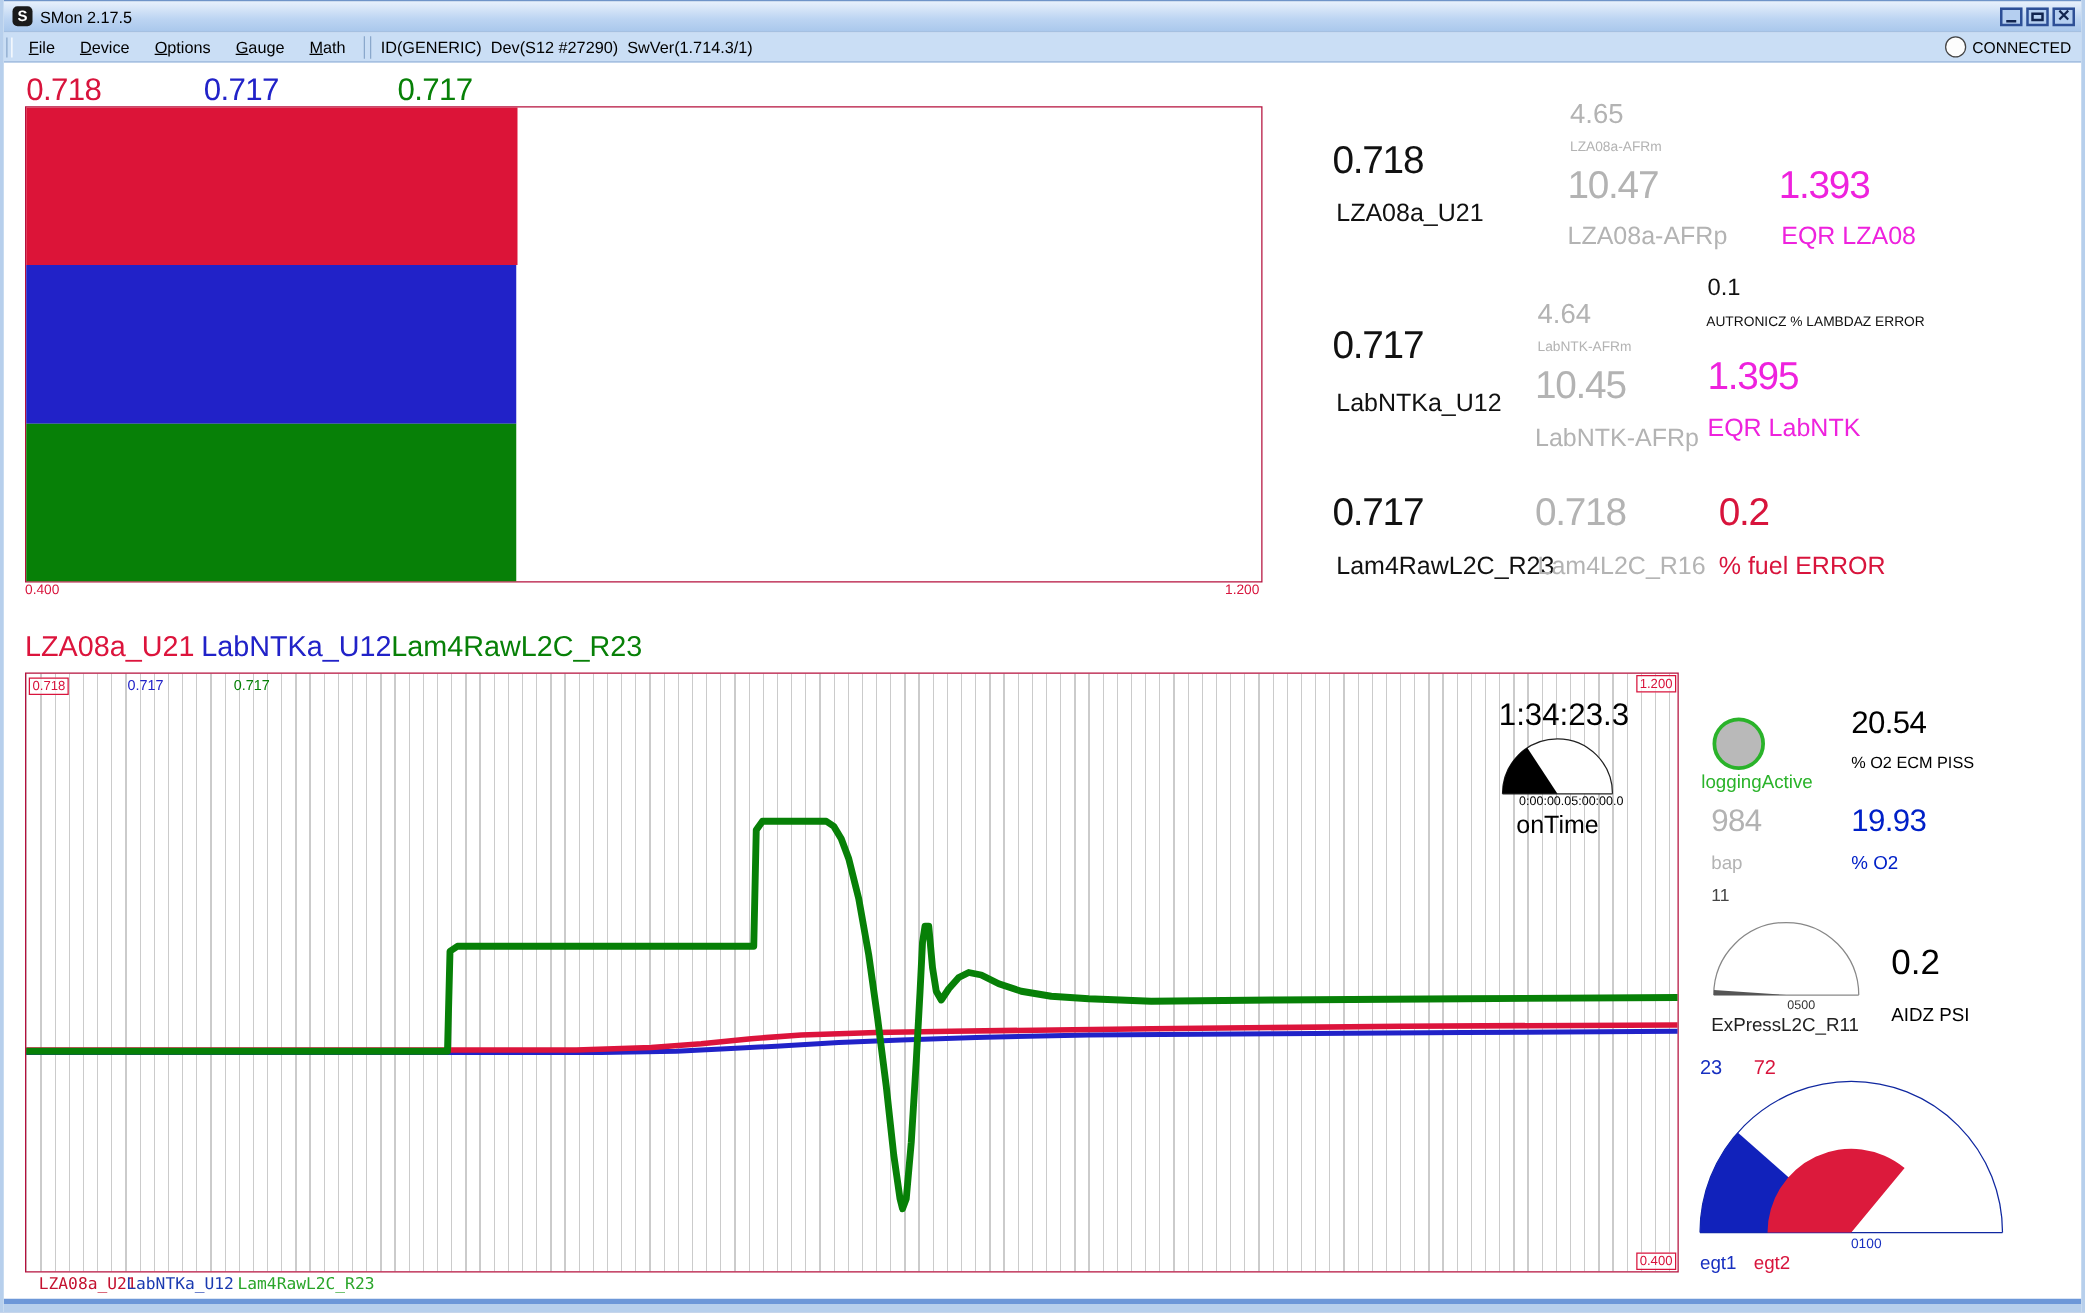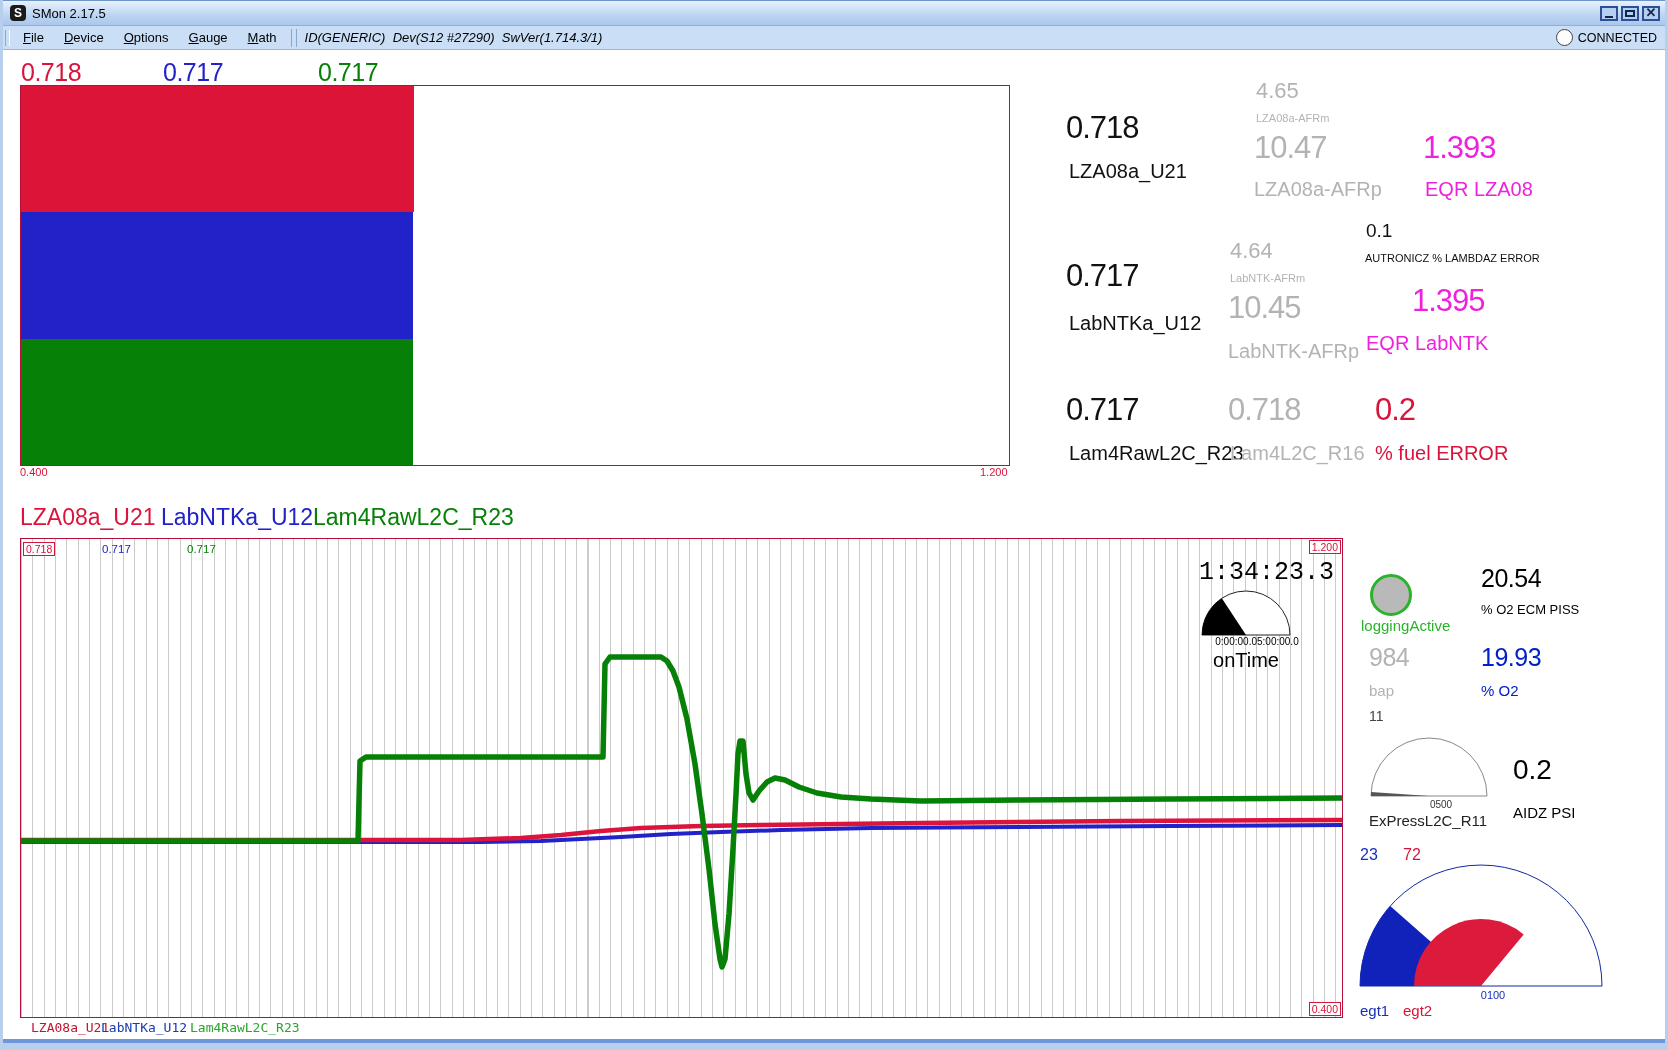--- a/index.html
+++ b/index.html
@@ -22,21 +22,21 @@
   .winbtn.max::before{content:"";position:absolute;left:2px;right:2px;top:2px;bottom:2px;border:2px solid #12254f;}
   .winbtn.close::before{content:"✕";position:absolute;left:0;right:0;top:-3px;text-align:center;
     font-size:13px;font-weight:bold;color:#12254f;}
   
   .menubar{position:absolute;left:0;top:26px;right:0;height:24px;background:#cadef5;
     border-bottom:1px solid #9ab6da;display:flex;align-items:center;font-size:13px;box-sizing:border-box;}
   .grip{width:3px;height:16px;border-left:1px solid #8aa8cc;border-right:1px solid #fff;margin:0 3px 0 2px;}
   .menu-item{display:inline-block;padding:2px 10px;color:#000;cursor:default;}
   .menu-item::first-letter{text-decoration:underline;}
   .mb-sep{width:4px;height:18px;border-left:1px solid #8aa8cc;border-right:1px solid #8aa8cc;margin:0 4px;}
-  .devstatus{white-space:pre;margin-left:4px;color:#000;font-style:italic;}
+  .devstatus{white-space:pre;margin-left:4px;color:#000;}
   .conn{margin-left:auto;display:flex;align-items:center;margin-right:8px;}
   .conn-circle{width:15px;height:15px;border-radius:50%;background:#fdfdfd;border:1px solid #444;margin-right:5px;}
   .conn-label{font-size:12.5px;color:#000;}
   
   .barchart{position:absolute;left:17px;top:85px;width:988px;height:379px;
     border:1px solid #b5103c;background:#fff;display:flex;flex-direction:column;}
   .bar{flex:1;}
   .axis-label{font-size:11px;color:#d8143c;}
   .mainchart{position:absolute;left:17px;top:538px;width:1321px;height:478px;
     border:1px solid #b5103c;background:#fff;
@@ -117,21 +117,21 @@
   <div class="abs vp-label c-magenta" style="left:1422px;top:178px;">EQR LZA08</div>
 
   <div class="abs vp-value" style="left:1063px;top:258px;">0.717</div>
   <div class="abs vp-label" style="left:1066px;top:312px;">LabNTKa_U12</div>
   <div class="abs vp-mid c-gray" style="left:1227px;top:238px;">4.64</div>
   <div class="abs vp-small c-gray" style="left:1227px;top:272px;">LabNTK-AFRm</div>
   <div class="abs vp-value c-gray" style="left:1225px;top:290px;">10.45</div>
   <div class="abs vp-label c-gray" style="left:1225px;top:340px;">LabNTK-AFRp</div>
   <div class="abs" style="left:1363px;top:220px;font-size:19px;color:#111;">0.1</div>
   <div class="abs vp-small" style="left:1362px;top:252px;color:#111;">AUTRONICZ % LAMBDAZ ERROR</div>
-  <div class="abs vp-value c-magenta" style="left:1409px;top:283px;">1.395</div>
+  <div class="abs vp-value c-magenta" style="left:1363px;top:283px;">1.395</div>
   <div class="abs vp-label c-magenta" style="left:1363px;top:332px;">EQR LabNTK</div>
 
   <div class="abs vp-value" style="left:1063px;top:392px;">0.717</div>
   <div class="abs vp-label" style="left:1066px;top:442px;">Lam4RawL2C_R23</div>
   <div class="abs vp-value c-gray" style="left:1225px;top:392px;">0.718</div>
   <div class="abs vp-label c-gray" style="left:1227px;top:442px;">Lam4L2C_R16</div>
   <div class="abs vp-value c-crimson" style="left:1372px;top:392px;">0.2</div>
   <div class="abs vp-label c-crimson" style="left:1372px;top:442px;">% fuel ERROR</div>
 
   <span class="legend-item" style="left: 17px; top: 504px; color: rgb(220, 20, 60);">LZA08a_U21</span>
@@ -144,21 +144,21 @@
       <polyline fill="none" stroke-width="4.5" stroke-linejoin="round" stroke-linecap="round" points="0,301 440,301 500,299 540,296 580,292 620,289 680,287 740,286 900,284 1100,282 1321,281" stroke="#dc143c"></polyline>
       <polyline fill="none" stroke-width="5.5" stroke-linejoin="round" stroke-linecap="round" points="0,302 337,302 339,222 345,218 582,218 584,125 589,118 640,118 646,122 652,132 658,148 666,180 674,225 681,275 688,330 694,385 699,420 701,428 704,420 708,375 712,310 715,255 717,215 719,202 722,202 725,235 728,254 732,261 738,252 746,243 754,239 764,241 778,248 796,254 820,258 850,260 900,262 1000,261 1150,260 1321,259" stroke="#078007"></polyline>
     </svg>
     <span class="corner-box" style="left: 2px; top: 3px; color: rgb(216, 20, 60);">0.718</span>
     <span class="chart-top-label" style="left: 81px; color: rgb(33, 34, 200);">0.717</span>
     <span class="chart-top-label" style="left: 166px; color: rgb(7, 128, 7);">0.717</span>
     <span class="corner-box" style="right:1px;top:1px;">1.200</span>
     <span class="corner-box" style="right:1px;bottom:1px;">0.400</span>
   </div>
 
-  <div class="abs" style="left:1196px;top:558px;font-size:25px;color:#000;font-family:Liberation Mono, monospace;">1:34:23.3</div>
+  <div class="abs" style="left:1196px;top:558px;font-size:25px;color:#000;">1:34:23.3</div>
   <svg class="gauge" style="left:1197px;top:590px;" width="92" height="47">
     <path d="M2,45 A44,44 0 0 1 90,45" fill="#ffffff" stroke="#222" stroke-width="1"></path>
     <line x1="2" y1="45" x2="90" y2="45" stroke="#222" stroke-width="1"></line>
     <path id="ontime-wedge" fill="#000" d="M 46,45 L 2,45 A 44,44 0 0 1 21.8,8.2 Z"></path>
   </svg>
   <div class="gauge-range" style="left:1190px;top:636px;width:104px;color:#000;">
     <span>0:00:00.0</span>
     <span>5:00:00.0</span>
   </div>
   <div class="abs" style="left:1197px;top:649px;width:92px;text-align:center;font-size:20px;color:#000;">onTime</div>

